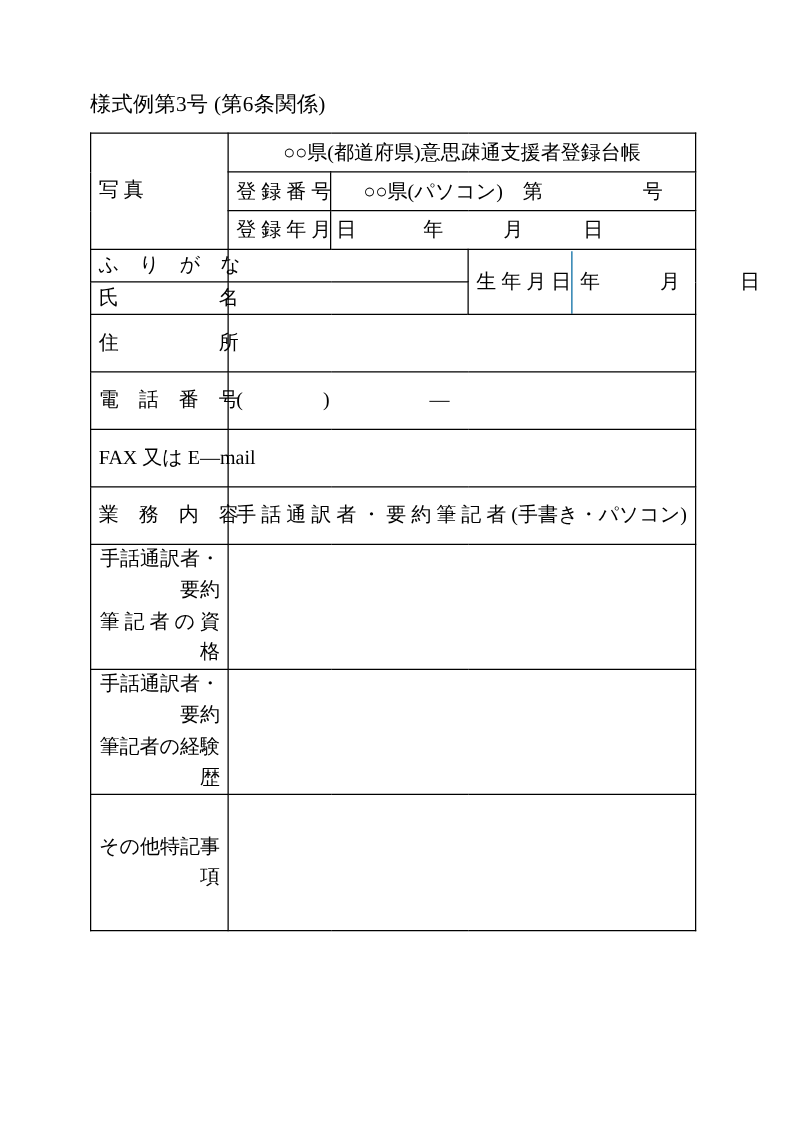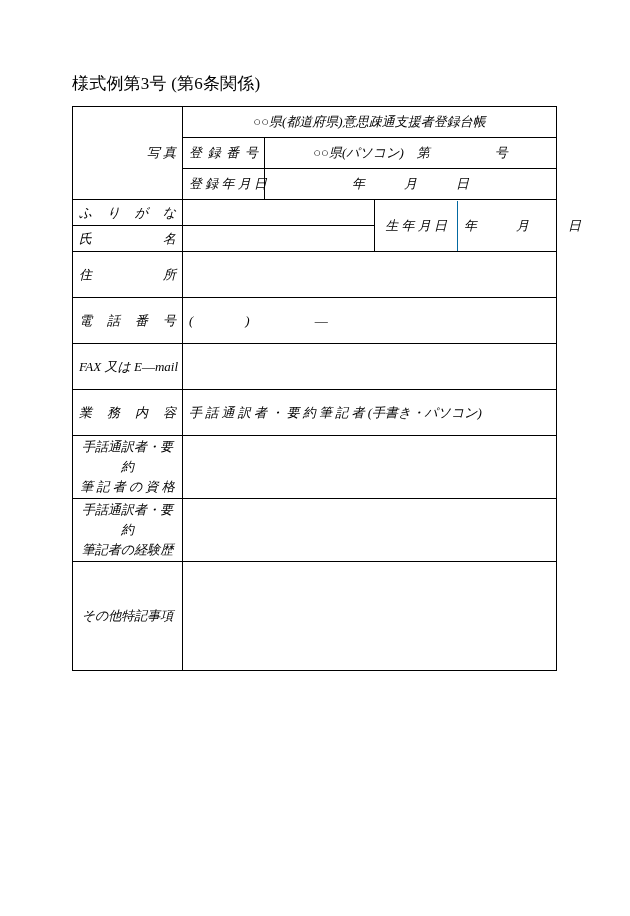--- a/index.html
+++ b/index.html
@@ -33,53 +33,52 @@
     position: absolute;
     left: 72px;
     top: 106px;
     width: 484px;
     border-collapse: collapse;
     table-layout: fixed;
   }
   table.form td {
     border: 1px solid #000000;
     vertical-align: middle;
-    font-size: 13px;
+    font-size: 16px;
     padding: 0 6px;
-    font-style: italic;
   }
   .lbl {
     text-align: justify;
     text-align-last: justify;
     white-space: nowrap;
   }
   .lbl-center {
     text-align: center;
     white-space: nowrap;
   }
   .val {
     text-align: center;
     white-space: nowrap;
   }
   .val-left {
     text-align: left;
     white-space: nowrap;
   }
   .photo-cell {
-    text-align: right;
+    text-align: left;
     line-height: 2.1;
     font-size: 11.5px;
   }
   .title-cell {
     text-align: center;
     font-size: 11.5px;
     white-space: nowrap;
   }
   .multi-center {
-    text-align: center;
+    text-align: right;
     white-space: pre-line;
     line-height: 1.55;
     font-size: 11.5px;
   }
   .empty {
     
   }
 </style>
 </head>
 <body>

